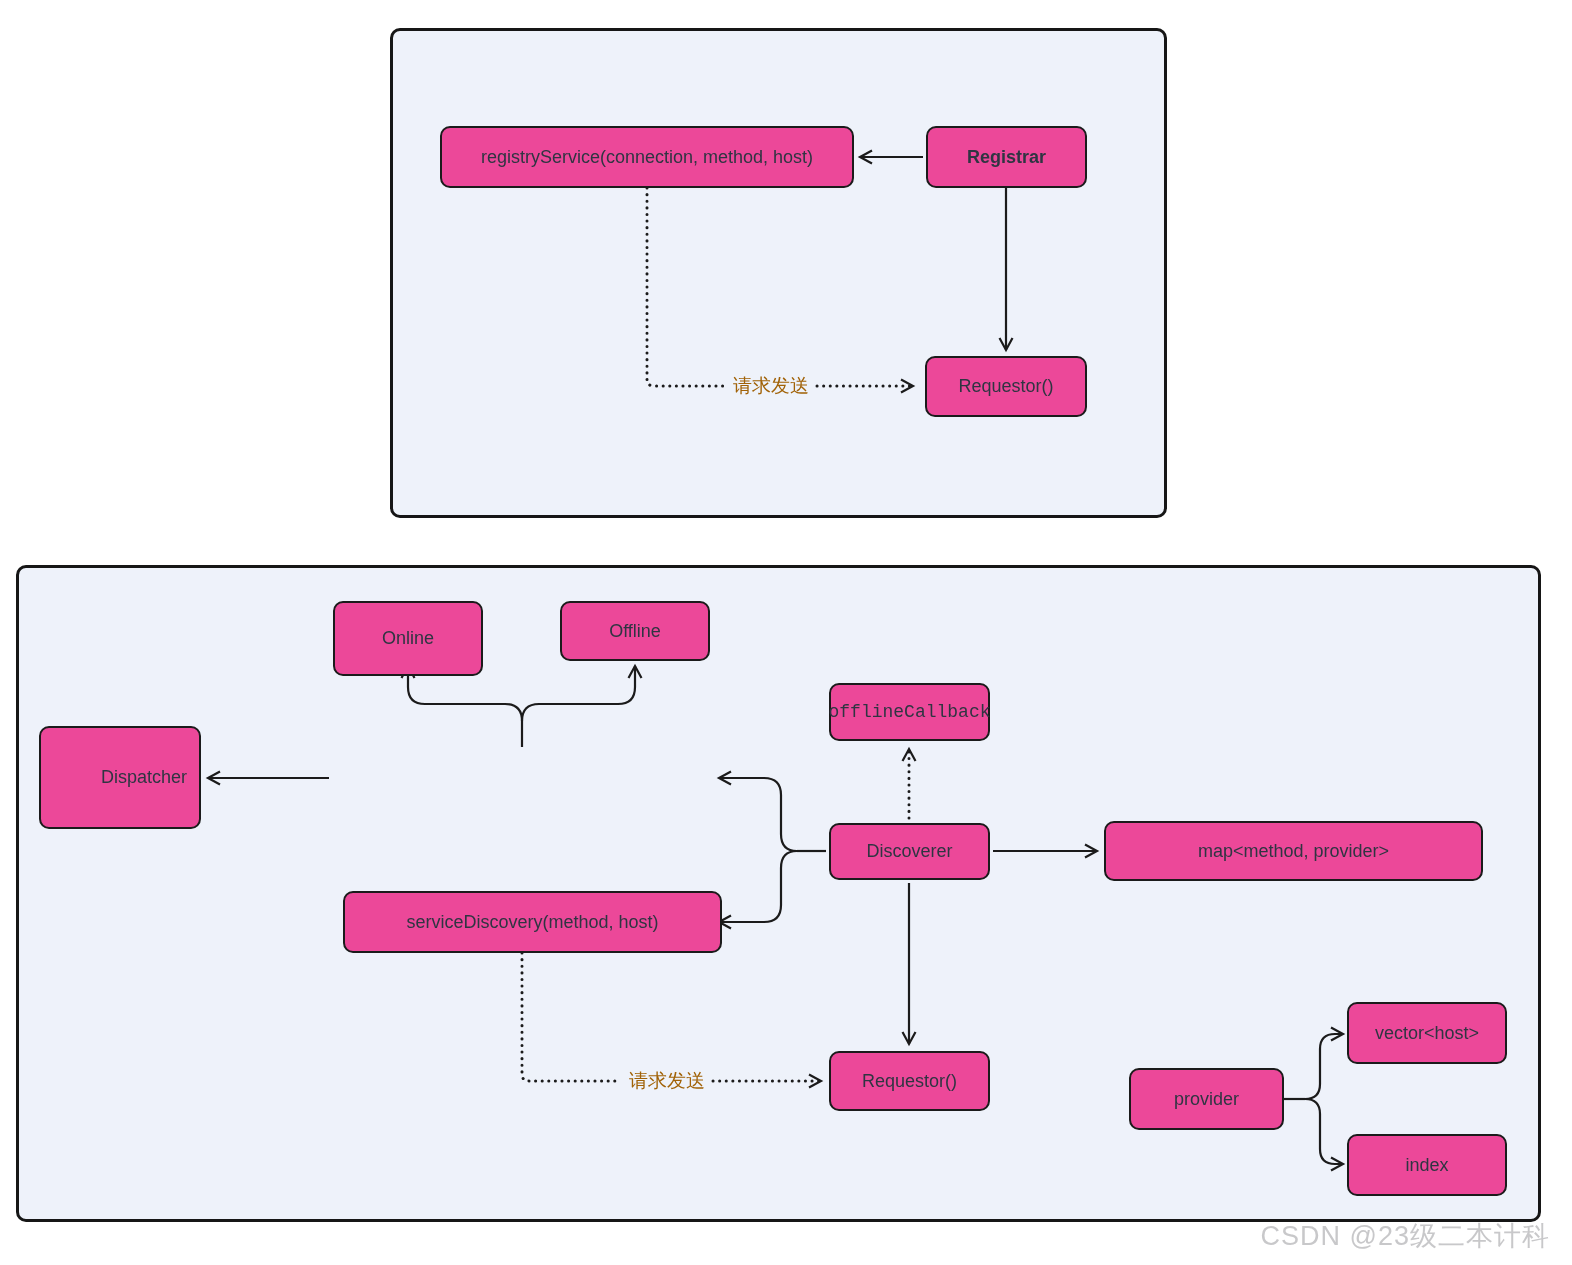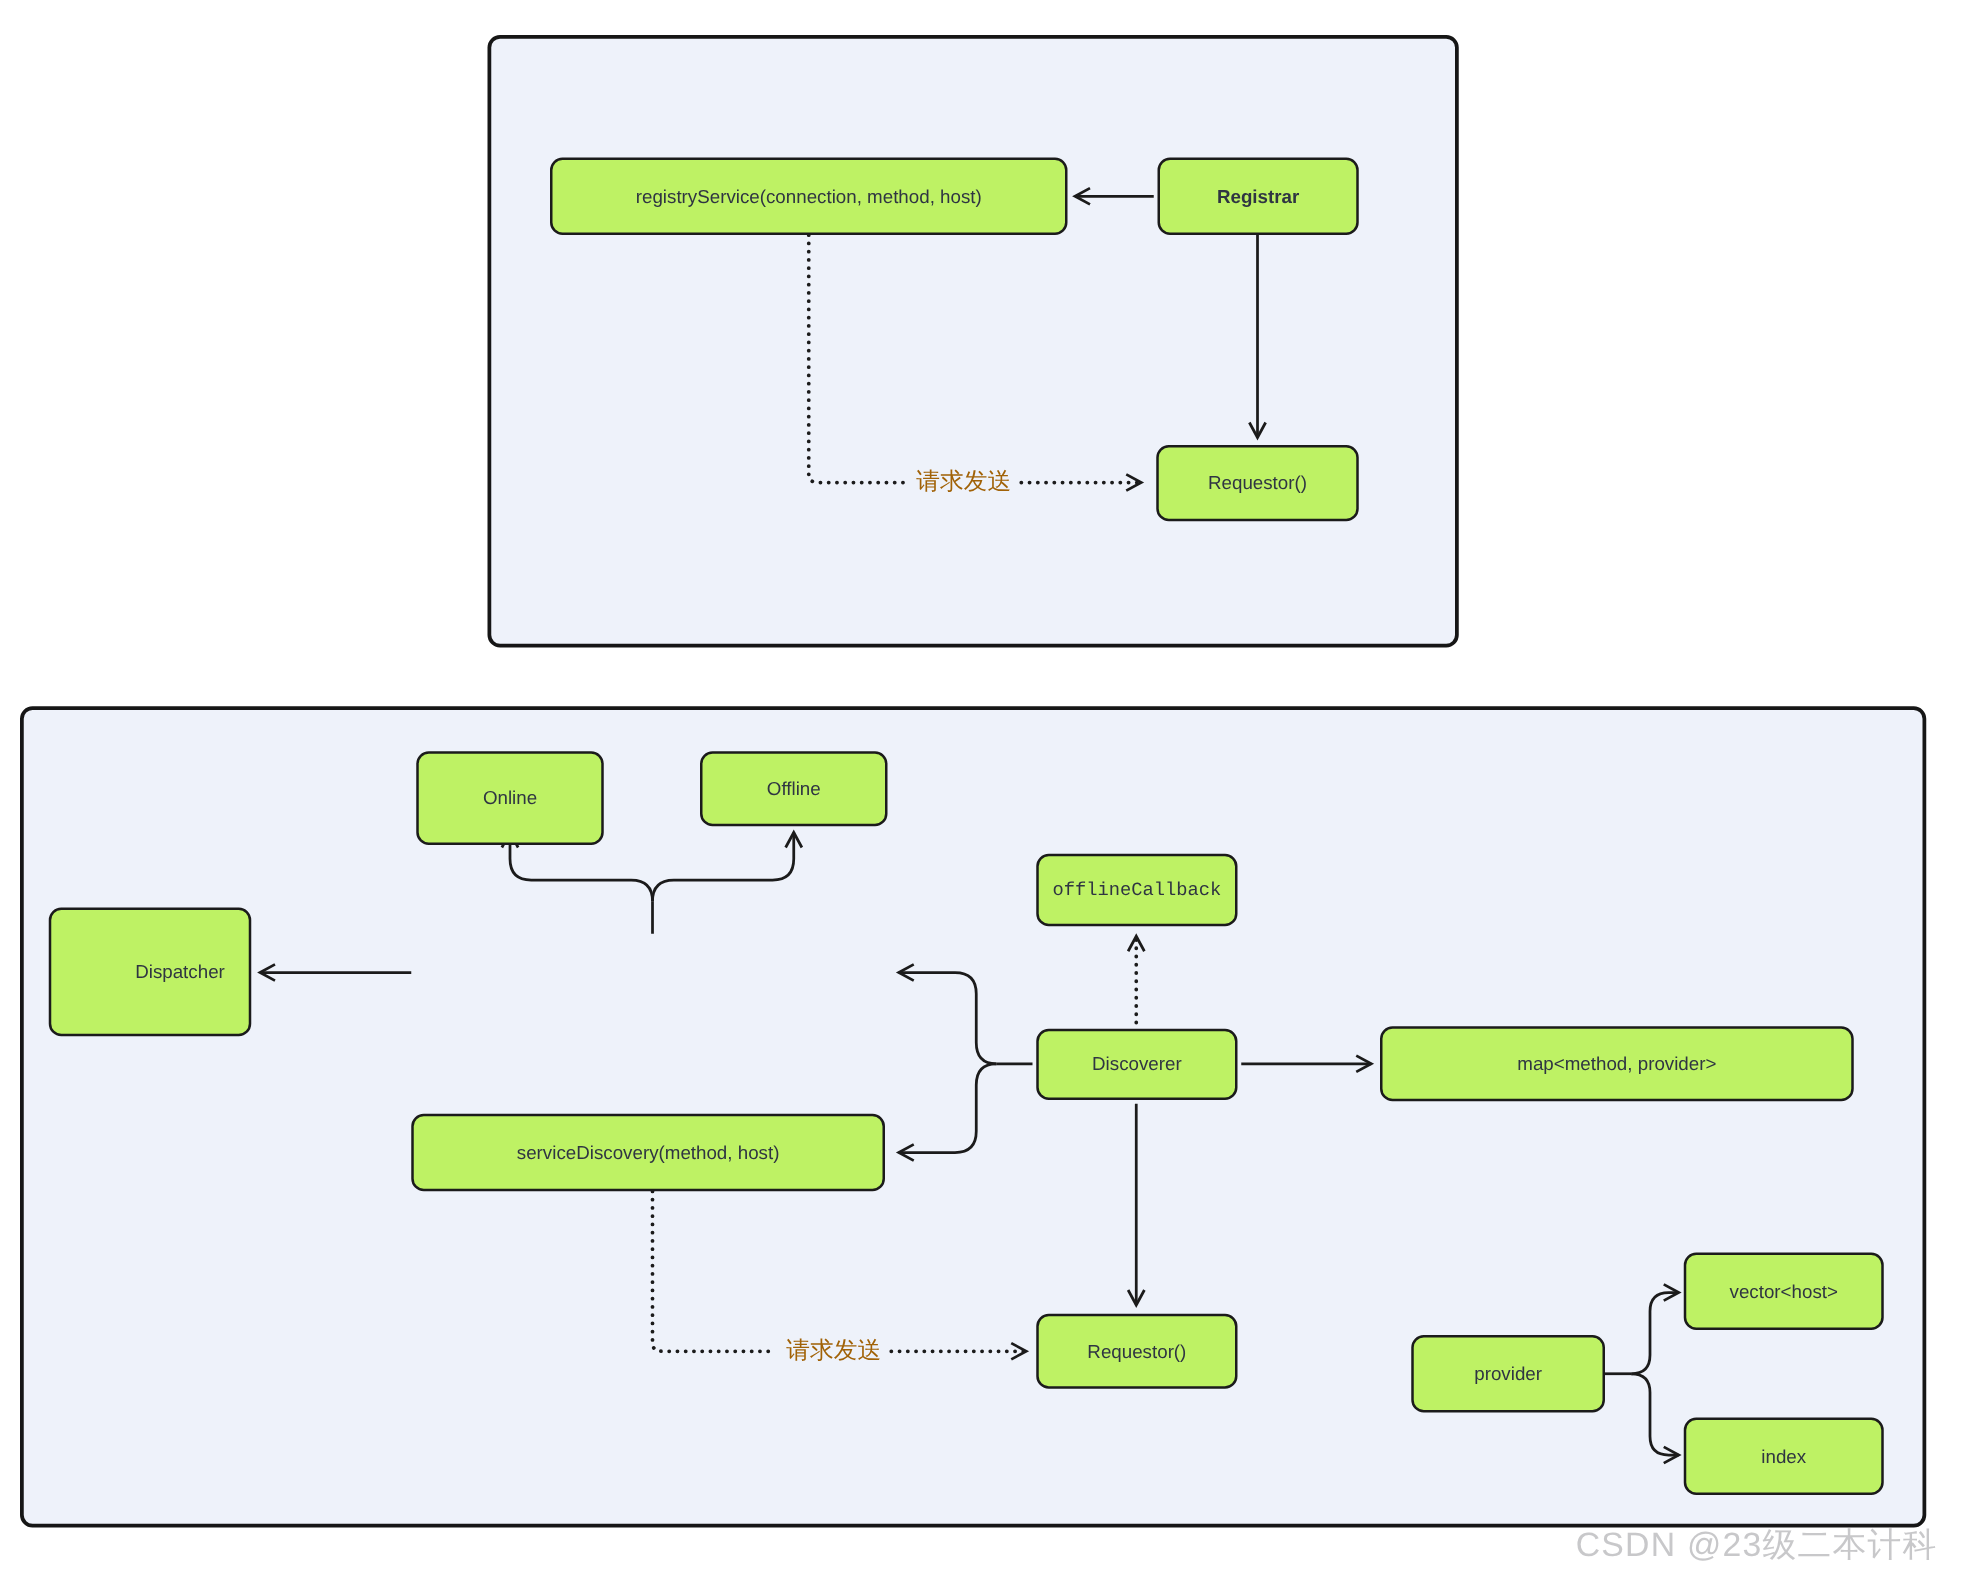--- a/index.html
+++ b/index.html
@@ -8,23 +8,23 @@
     background:#ffffff;
     font-family:"Liberation Sans","DejaVu Sans",sans-serif;
   }
   .panel{
     position:absolute;box-sizing:border-box;
     background:#eef2fa;border:3px solid #161616;border-radius:10px;
   }
   .arrows{position:absolute;left:0;top:0;z-index:1;}
   .node{
     position:absolute;box-sizing:border-box;z-index:2;
-    background:#bef264;border:2.5px solid #1b1b1b;border-radius:10px;
+    background:#ec4899;border:2.5px solid #1b1b1b;border-radius:10px;
     display:flex;align-items:center;justify-content:center;
-    font-size:15px;color:#2f3542;white-space:nowrap;
+    font-size:18px;color:#2f3542;white-space:nowrap;
   }
   .edge-label{
     position:absolute;z-index:3;height:24px;line-height:24px;
     font-size:19px;color:#a16207;text-align:center;white-space:nowrap;
   }
   .solid{stroke:#1b1b1b;stroke-width:2.2;fill:none;}
   .dot{stroke:#1b1b1b;stroke-width:3;fill:none;stroke-dasharray:0.1 6.5;stroke-linecap:round;}
   .watermark{
     position:absolute;right:22px;top:1218px;z-index:6;
     font-size:27px;color:rgba(197,197,199,0.95);letter-spacing:1px;white-space:nowrap;
@@ -86,21 +86,21 @@
     <path class="dot" d="M 694 513 L 802 513" marker-end="url(#ah2)"></path>
 
     <path class="solid" d="M 1263 531 L 1286 531"></path>
     <path class="solid" d="M 1286 531 Q 1301 531 1301 516 L 1301 481 Q 1301 466 1316 466 L 1324 466" marker-end="url(#ah2)"></path>
     <path class="solid" d="M 1286 531 Q 1301 531 1301 546 L 1301 581 Q 1301 596 1316 596 L 1324 596" marker-end="url(#ah2)"></path>
   </svg>
 
   <div class="node" style="left:314px;top:33px;width:150px;height:75px;">Online</div>
   <div class="node" style="left:541px;top:33px;width:150px;height:60px;">Offline</div>
   <div class="node" style="left:20px;top:158px;width:162px;height:103px;padding-left:48px;">Dispatcher</div>
-  <div class="node" style="left:310px;top:323px;width:379px;height:62px;text-align:center;">serviceDiscovery(method, host)</div>
+  <div class="node" style="left:324px;top:323px;width:379px;height:62px;text-align:center;">serviceDiscovery(method, host)</div>
   <div class="node" style="left:810px;top:115px;width:161px;height:58px;font-family:Liberation Mono, monospace;">offlineCallback</div>
   <div class="node" style="left:810px;top:255px;width:161px;height:57px;">Discoverer</div>
   <div class="node" style="left:1085px;top:253px;width:379px;height:60px;">map&lt;method, provider&gt;</div>
   <div class="node" style="left:810px;top:483px;width:161px;height:60px;">Requestor()</div>
   <div class="node" style="left:1110px;top:500px;width:155px;height:62px;">provider</div>
   <div class="node" style="left:1328px;top:566px;width:160px;height:62px;">index</div>
   <div class="node" style="left:1328px;top:434px;width:160px;height:62px;">vector&lt;host&gt;</div>
 
   <div class="edge-label" style="left:604px;top:501px;width:88px;">请求发送</div>
 </div>

